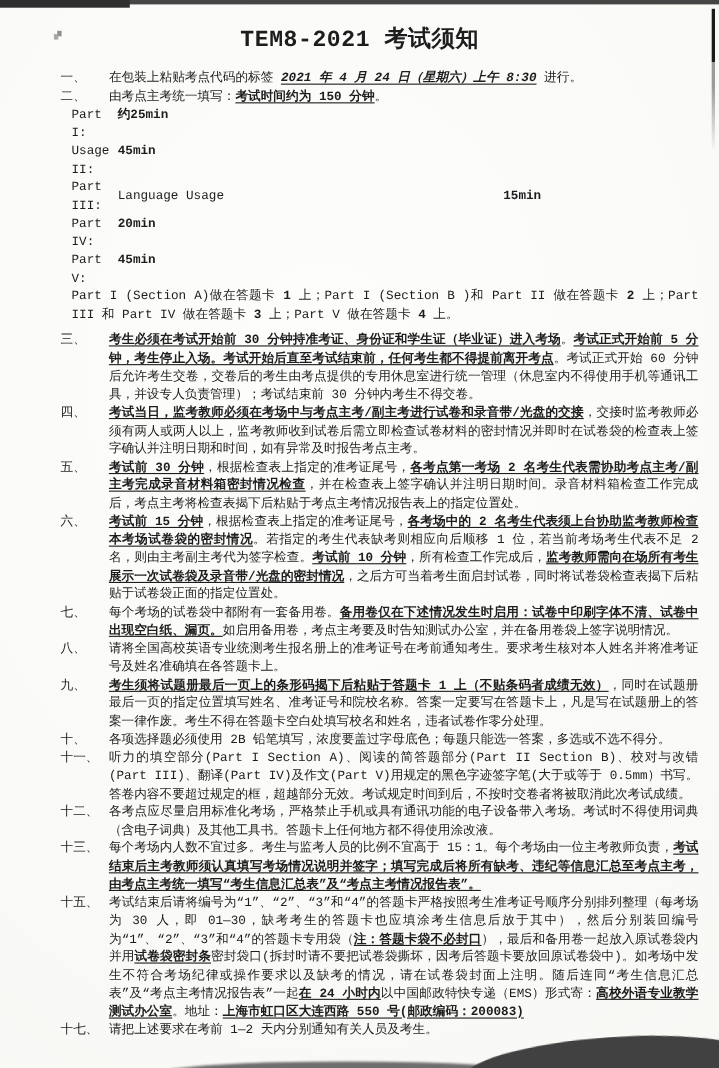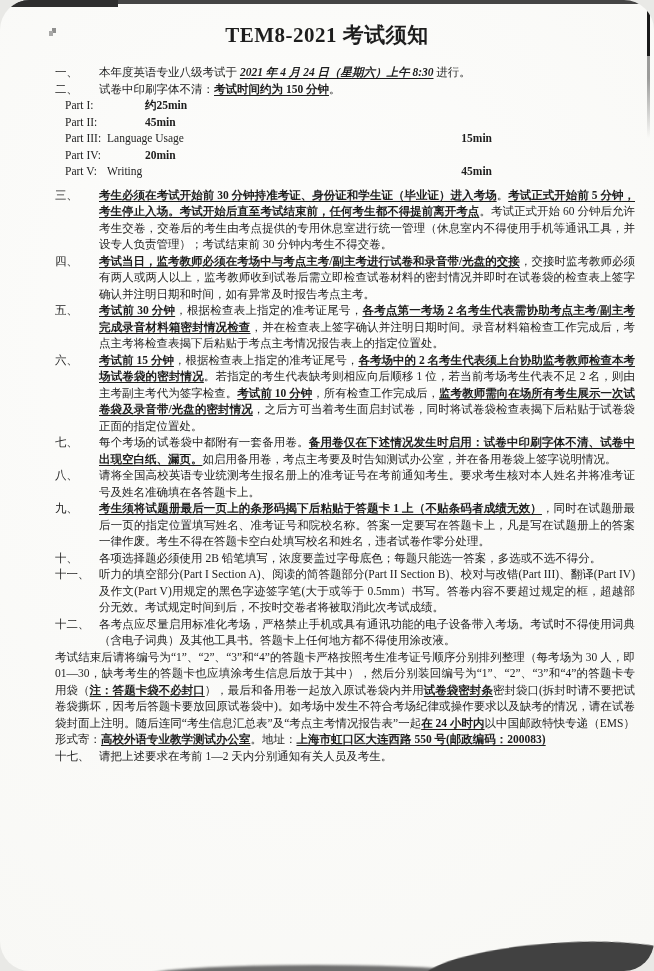--- a/index.html
+++ b/index.html
@@ -1,21 +1,20 @@
 <!DOCTYPE html>
 <html><head>
 <meta charset="utf-8">
 <style>
   html,body { margin:0; padding:0; background:#e9e9e6; }
   .page {
     position:relative; width:654px; height:971px; overflow:hidden;
     background: radial-gradient(140% 120% at 45% 35%, #fdfdfc 0%, #f8f8f5 65%, #efefec 100%);
-    font-family:Liberation Serif, serif;
+    font-family:Liberation Mono, monospace;
     color:#1d1d1d;
-    border-radius:30px;
   }
   
   .edge-top { position:absolute; top:0; left:0; right:0; height:4px; background:#454545; }
   .edge-top-left { position:absolute; top:0; left:0; width:118px; height:7px; background:#2e2e2e; }
   .edge-right { position:absolute; top:8px; right:4px; width:3px; height:130px;
     background:linear-gradient(#1a1a1a 0 48px, rgba(40,40,40,.45) 48px 70px, rgba(40,40,40,0) 100%); }
   .speck { position:absolute; left:49px; top:31px; width:4px; height:5px; background:#9a9a9a;
     box-shadow:3px -3px 0 #7d7d7d; opacity:.85; }
   .arc-left { position:absolute; left:148px; bottom:-14px; width:335px; height:20px;
     background:#6e6e6e; border-radius:50%; filter:blur(1px); }
@@ -28,65 +27,64 @@
   .item.gap { margin-top:7px; }
   .num { flex:0 0 44px; }
   .bd { flex:1 1 auto; text-align:justify; min-width:0; }
   .b { font-weight:bold; }
   .i { font-style:italic; }
   .u { text-decoration:underline; text-underline-offset:2px; }
   .parts { margin-left:-34px; width:427px; }
   .part-row { display:flex; }
   .part-label { flex:0 0 42px; }
   .part-name { flex:1 1 auto; }
-  .part-time { font-weight:bold; white-space:nowrap;margin-left:38px; }
+  .part-time { font-weight:bold; white-space:nowrap; }
   .after { margin-left:-34px; text-align:justify; }
 </style>
 </head>
 <body>
 
 <div class="page">
   <div class="edge-top"></div>
   <div class="edge-top-left"></div>
   <div class="edge-right"></div>
   <div class="speck"></div>
 
   <h1 class="title">TEM8-2021 考试须知</h1>
 
   <div class="content">
       <div class="item">
         <span class="num">一、</span>
-        <div class="bd"><span class="">本年度英语专业八级考试于 </span><span class="b i u">2021 年 4 月 24 日（星期六）上午 8:30</span><span class=""> 进行。</span></div>
+        <div class="bd"><span class="">在包装上粘贴考点代码的标签 </span><span class="b i u">2021 年 4 月 24 日（星期六）上午 8:30</span><span class=""> 进行。</span></div>
       </div>
       <div class="item">
         <span class="num">二、</span>
-        <div class="bd"><span class="">试卷中印刷字体不清：</span><span class="b u">考试时间约为 150 分钟</span><span class="">。</span><div class="parts">
+        <div class="bd"><span class="">由考点主考统一填写：</span><span class="b u">考试时间约为 150 分钟</span><span class="">。</span><div class="parts">
             <span class="part-row" style="display: flex;">
               <span class="part-label">Part I:</span>
               <span class="part-time">约25min</span>
             </span>
             <span class="part-row" style="display: flex;">
-              <span class="part-label">Part II:</span>
+              <span class="part-label">Usage II:</span>
               <span class="part-time">45min</span>
             </span>
-            <span class="part-row" style="display: flex;">
+            <span class="part-row" style="display: flex; align-items: center;">
               <span class="part-label">Part III:</span>
               <span class="part-name">Language Usage</span>
               <span class="part-time">15min</span>
             </span>
             <span class="part-row" style="display: flex;">
               <span class="part-label">Part IV:</span>
               <span class="part-time">20min</span>
             </span>
             <span class="part-row" style="display: flex;">
               <span class="part-label">Part V:</span>
-              <span class="part-name">Writing</span>
               <span class="part-time">45min</span>
             </span>
-          </div></div>
+          </div><div class="after"><span class="">Part I (Section A)做在答题卡 </span><span class="b">1</span><span class=""> 上；Part I (Section B )和 Part II 做在答题卡 </span><span class="b">2</span><span class=""> 上；Part III 和 Part IV 做在答题卡 </span><span class="b">3</span><span class=""> 上；Part V 做在答题卡 </span><span class="b">4</span><span class=""> 上。</span></div></div>
       </div>
       <div class="item gap">
         <span class="num">三、</span>
         <div class="bd"><span class="b u">考生必须在考试开始前 30 分钟持准考证、身份证和学生证（毕业证）进入考场</span><span class="">。</span><span class="b u">考试正式开始前 5 分钟，考生停止入场。考试开始后直至考试结束前，任何考生都不得提前离开考点</span><span class="">。考试正式开始 60 分钟后允许考生交卷，交卷后的考生由考点提供的专用休息室进行统一管理（休息室内不得使用手机等通讯工具，并设专人负责管理）；考试结束前 30 分钟内考生不得交卷。</span></div>
       </div>
       <div class="item">
         <span class="num">四、</span>
         <div class="bd"><span class="b u">考试当日，监考教师必须在考场中与考点主考/副主考进行试卷和录音带/光盘的交接</span><span class="">，交接时监考教师必须有两人或两人以上，监考教师收到试卷后需立即检查试卷材料的密封情况并即时在试卷袋的检查表上签字确认并注明日期和时间，如有异常及时报告考点主考。</span></div>
       </div>
       <div class="item">
@@ -115,20 +113,25 @@
       </div>
       <div class="item">
         <span class="num">十一、</span>
         <div class="bd"><span class="">听力的填空部分(Part I Section A)、阅读的简答题部分(Part II Section B)、校对与改错(Part III)、翻译(Part IV)及作文(Part V)用规定的黑色字迹签字笔(大于或等于 0.5mm）书写。答卷内容不要超过规定的框，超越部分无效。考试规定时间到后，不按时交卷者将被取消此次考试成绩。</span></div>
       </div>
       <div class="item">
         <span class="num">十二、</span>
         <div class="bd"><span class="">各考点应尽量启用标准化考场，严格禁止手机或具有通讯功能的电子设备带入考场。考试时不得使用词典（含电子词典）及其他工具书。答题卡上任何地方都不得使用涂改液。</span></div>
       </div>
       <div class="item">
+        <span class="num">十三、</span>
+        <div class="bd"><span class="">每个考场内人数不宜过多。考生与监考人员的比例不宜高于 15：1。每个考场由一位主考教师负责，</span><span class="b u">考试结束后主考教师须认真填写考场情况说明并签字；填写完成后将所有缺考、违纪等信息汇总至考点主考，由考点主考统一填写“考生信息汇总表”及“考点主考情况报告表”。</span></div>
+      </div>
+      <div class="item">
+        <span class="num">十五、</span>
         <div class="bd"><span class="">考试结束后请将编号为“1”、“2”、“3”和“4”的答题卡严格按照考生准考证号顺序分别排列整理（每考场为 30 人，即 01—30，缺考考生的答题卡也应填涂考生信息后放于其中），然后分别装回编号为“1”、“2”、“3”和“4”的答题卡专用袋（</span><span class="b u">注：答题卡袋不必封口</span><span class="">），最后和备用卷一起放入原试卷袋内并用</span><span class="b u">试卷袋密封条</span><span class="">密封袋口(拆封时请不要把试卷袋撕坏，因考后答题卡要放回原试卷袋中)。如考场中发生不符合考场纪律或操作要求以及缺考的情况，请在试卷袋封面上注明。随后连同“考生信息汇总表”及“考点主考情况报告表”一起</span><span class="b u">在 24 小时内</span><span class="">以中国邮政特快专递（EMS）形式寄：</span><span class="b u">高校外语专业教学测试办公室</span><span class="">。地址：</span><span class="b u">上海市虹口区大连西路 550 号(邮政编码：200083)</span></div>
       </div>
       <div class="item">
         <span class="num">十七、</span>
         <div class="bd"><span class="">请把上述要求在考前 1—2 天内分别通知有关人员及考生。</span></div>
       </div>
     </div>
 
   <div class="arc-left"></div>
   <div class="arc-right"></div>

